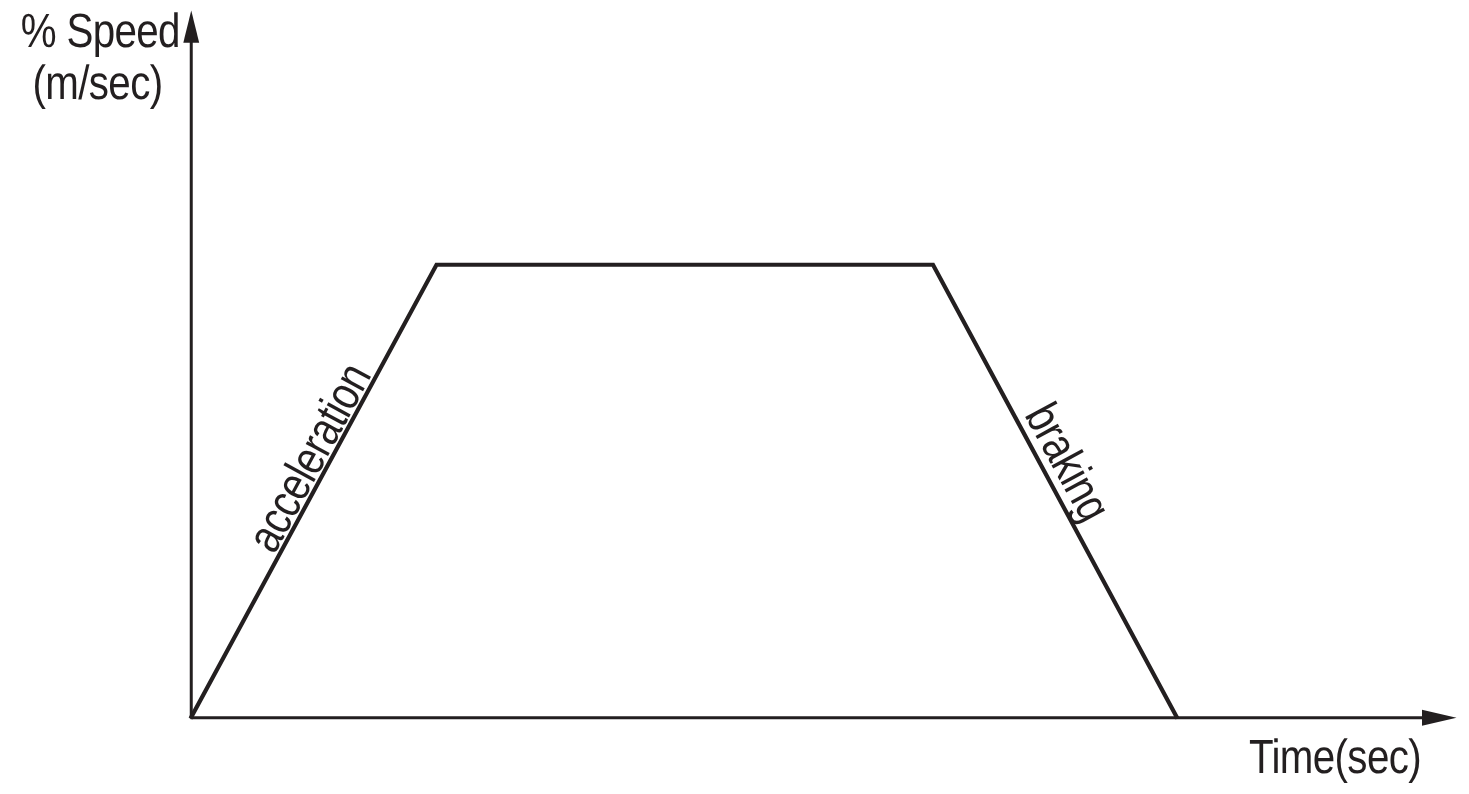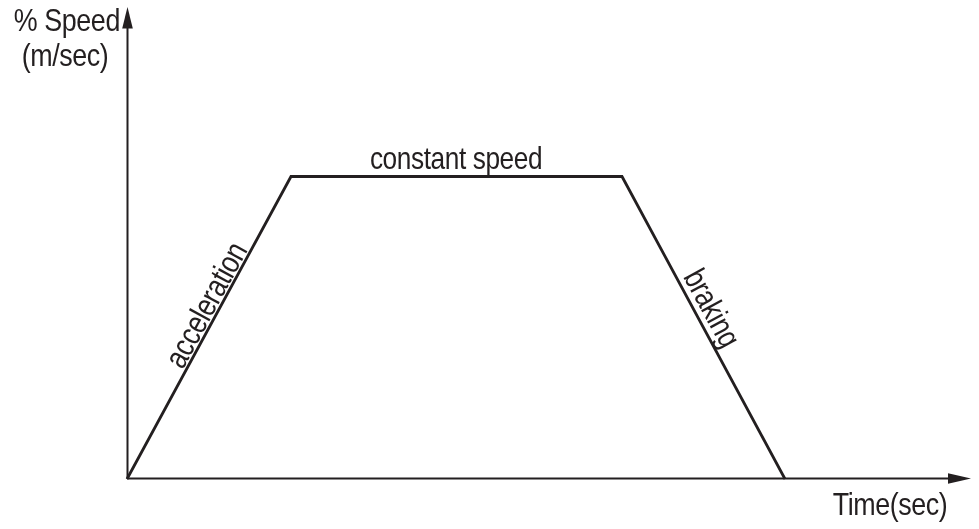--- a/index.html
+++ b/index.html
@@ -89,23 +89,20 @@
 
   <div class="lbl y-axis-label">
     <div>% Speed</div>
     <div>(m/sec)</div>
   </div>
 
   <div class="lbl x-axis-label">
     <span>Time(sec)</span>
   </div>
 
-  <div class="lbl constant-label">
-    <span class="squeeze">constant speed</span>
-  </div>
 
   <div class="lbl accel-label">
     <span class="squeeze">acceleration</span>
   </div>
 
   <div class="lbl brake-label">
     <span class="squeeze">braking</span>
   </div>
 
 </div>

